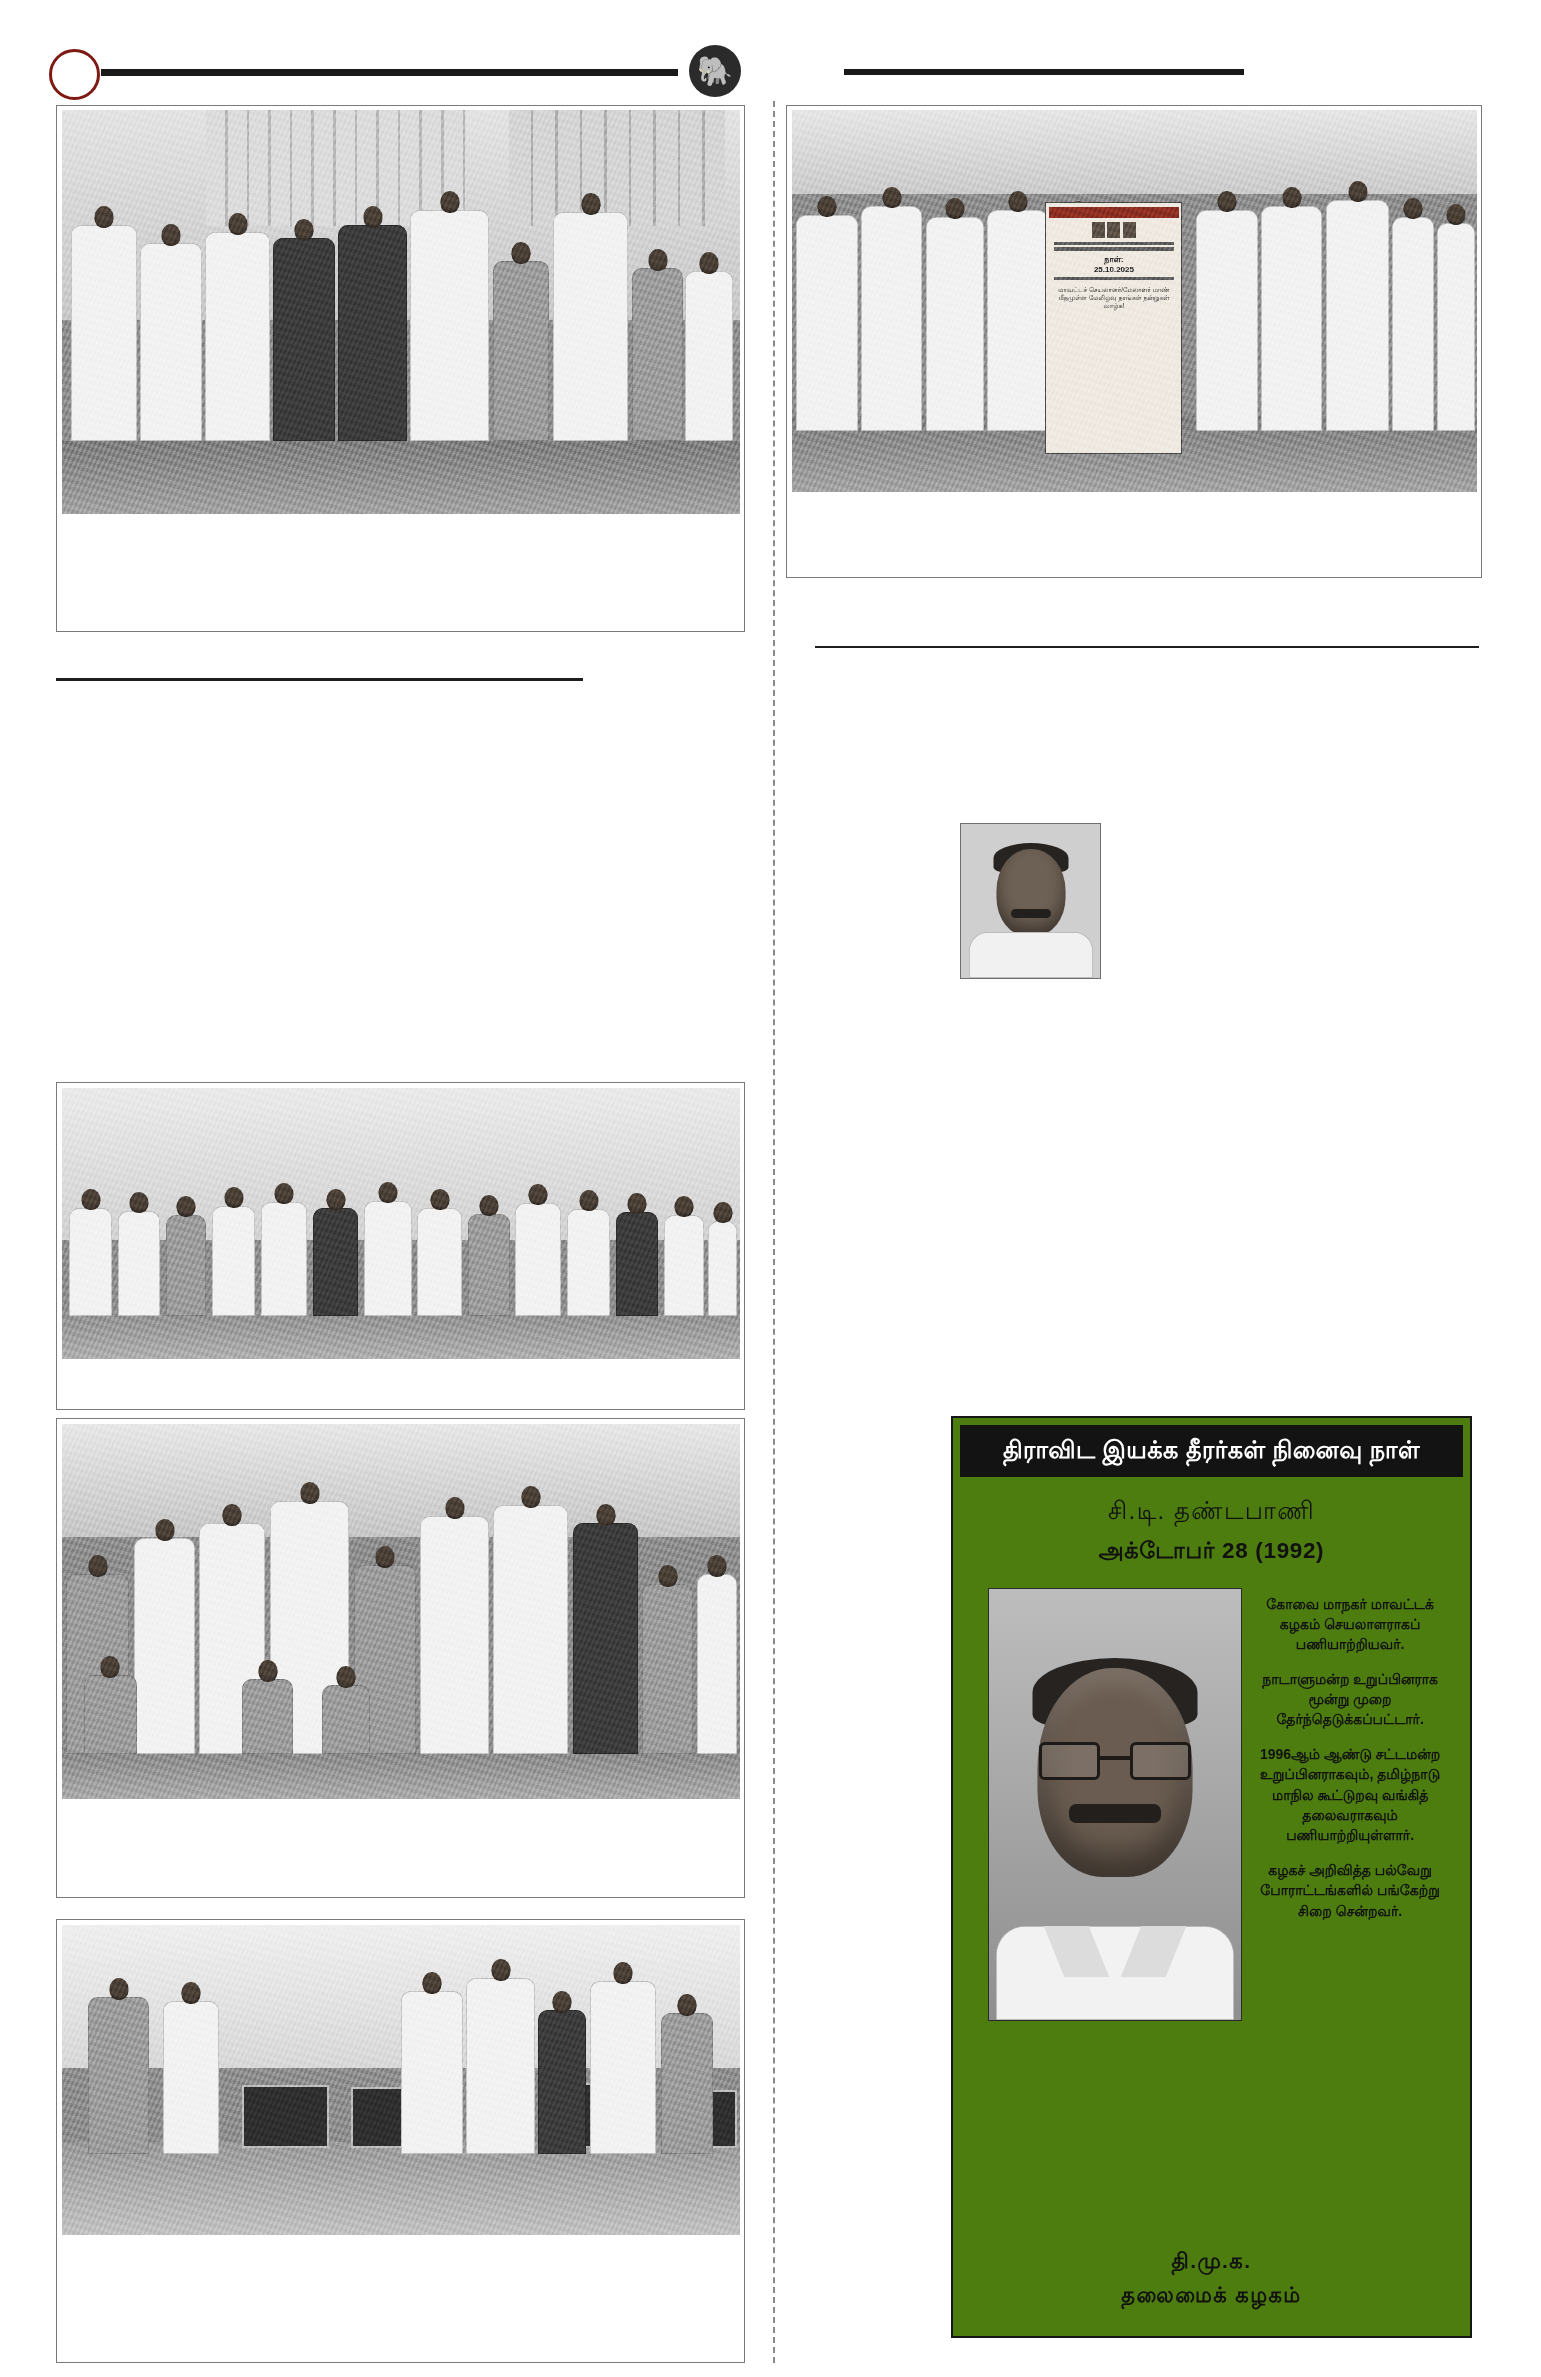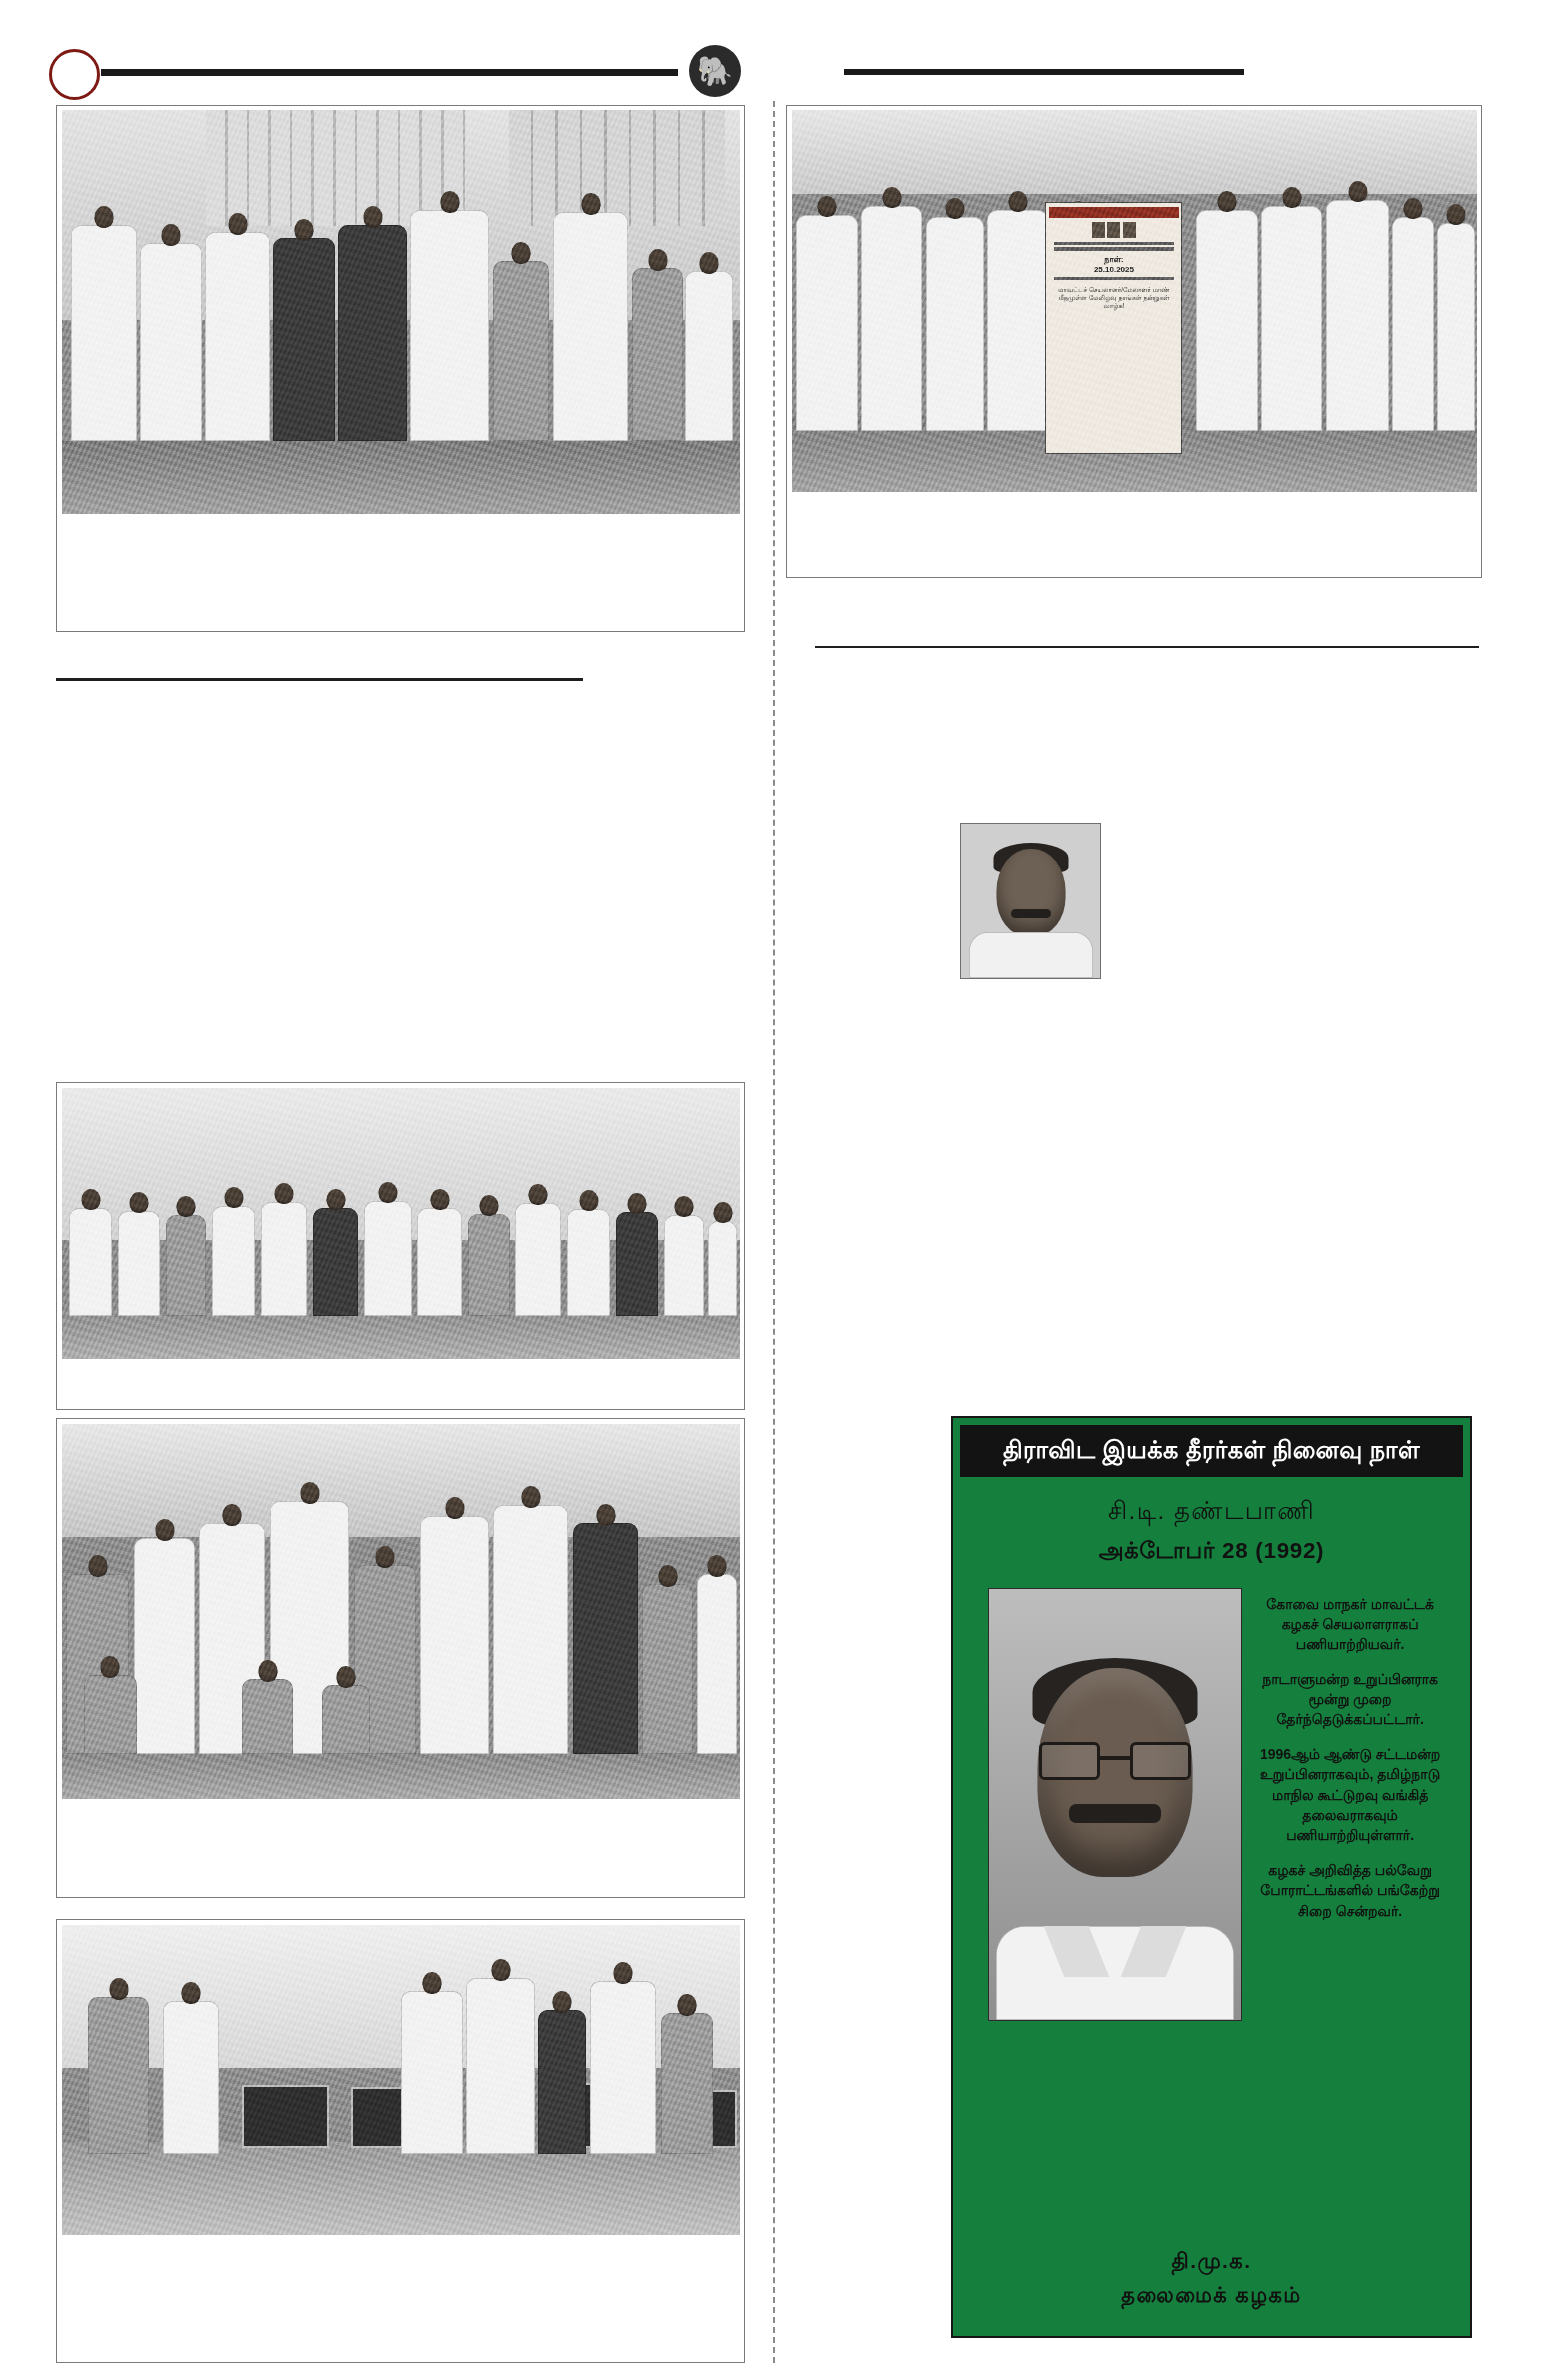--- a/index.html
+++ b/index.html
@@ -114,21 +114,21 @@
   
   .hrule { position: absolute; background: #1f1f1f; }
 
   
   .memorial {
     position: absolute;
     left: 951px; top: 1416px;
     width: 521px; height: 922px;
     box-sizing: border-box;
     border: 2.2px solid #161616;
-    background: #15803d;
+    background: #4d7c0f;
     padding: 0;
   }
   .memorial-band {
     margin: 7.2px 7.2px 0 7.2px;
     height: 52px;
     background: #131313;
     color: #ffffff;
     font-size: 24px;
     font-weight: bold;
     display: flex;
@@ -613,21 +613,21 @@
         <div class="lens l"></div>
         <div class="bridge"></div>
         <div class="lens r"></div>
       </div>
       <div class="portrait-mous"></div>
       <div class="portrait-shirt"></div>
       <div class="grain"></div>
     </div>
 
     <div class="memorial-text">
-      <p>கோவை மாநகர் மாவட்டக் கழகச் செயலாளராகப் பணியாற்றியவர்.</p>
+      <p>கோவை மாநகர் மாவட்டக் கழகம் செயலாளராகப் பணியாற்றியவர்.</p>
       <p>நாடாளுமன்ற உறுப்பினராக மூன்று முறை தேர்ந்தெடுக்கப்பட்டார்.</p>
       <p>1996ஆம் ஆண்டு சட்டமன்ற உறுப்பினராகவும், தமிழ்நாடு மாநில கூட்டுறவு வங்கித் தலைவராகவும் பணியாற்றியுள்ளார்.</p>
       <p>கழகச் அறிவித்த பல்வேறு போராட்டங்களில் பங்கேற்று சிறை சென்றவர்.</p>
     </div>
   </div>
 
   <div class="memorial-footer">
     <div>தி.மு.க.</div>
     <div>தலைமைக் கழகம்</div>
   </div>

